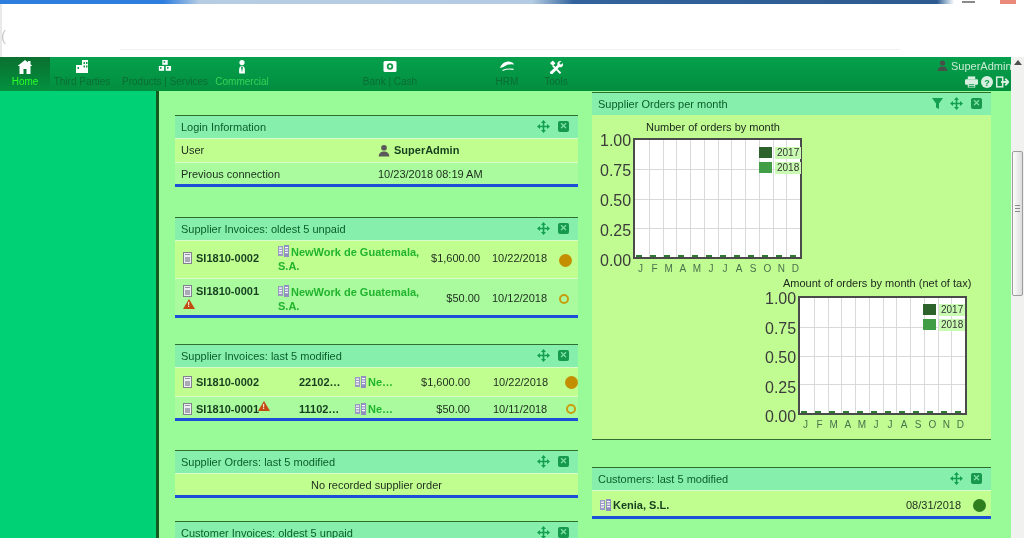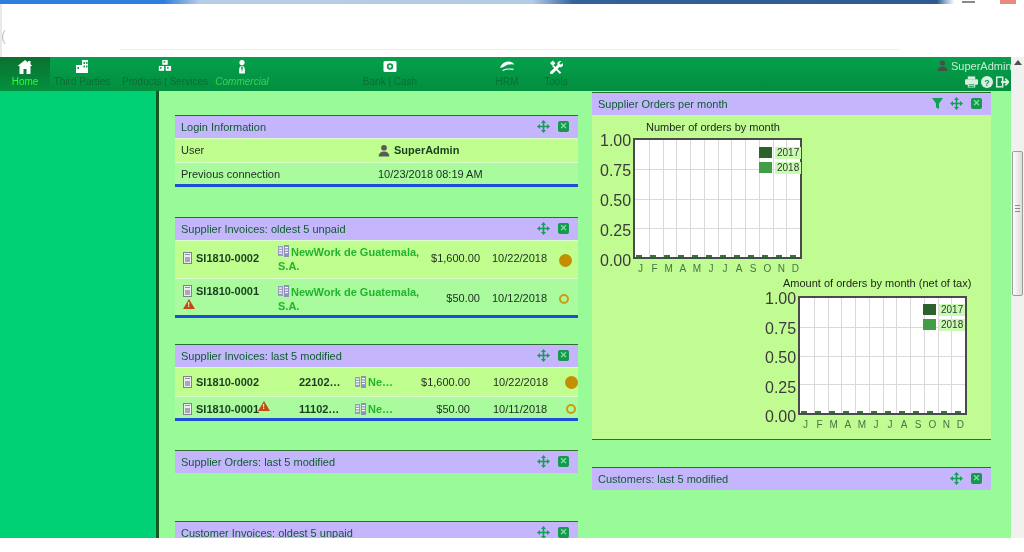--- a/index.html
+++ b/index.html
@@ -14,39 +14,39 @@
 #paren { left:1px; top:27px; color:#c9c9c9; font-size:15px; }
 
 
 #menubar { left:0; top:57px; width:1011px; height:34px;
   background:linear-gradient(#05a04c,#028e3f); }
 .mi { position:absolute; top:0; height:34px; text-align:center; }
 .mi .lbl { position:absolute; left:0; right:0; top:19px; font-size:10px; color:#0c6c33; }
 .mi svg { position:absolute; top:3px; left:50%; transform:translateX(-50%); }
 #mi-home { background:linear-gradient(#0b7030,#02913f); }
 #mi-home .lbl { color:#2bff2b; }
-#mi-comm .lbl { color:#37d455;font-style:italic; }
+#mi-comm .lbl { color:#37d455; }
 #superadmin { color:#c9ecd4; font-size:11px; }
 
 
 #sidebar { left:0; top:91px; width:156px; height:447px; background:#00d175; }
 #sidebord { left:156px; top:91px; width:3px; height:447px; background:#14591f; }
 #mainbg { left:159px; top:91px; width:852px; height:447px; background:#98fb98; }
 #whitebottom { left:0; top:538px; width:1024px; height:14px; background:#ffffff; }
 
 
 #sbar { left:1011px; top:57px; width:13px; height:481px; background:#f1f1ef; }
 #sbthumb { left:1012px; top:151px; width:11px; height:145px; background:linear-gradient(90deg,#fdfdfd,#dcdcdc); border:1px solid #9d9d9d; border-radius:2px; }
 #sbgrip { left:1015px; top:205px; width:5px; height:8px;
   background:repeating-linear-gradient(#8a8a8a 0 1px, transparent 1px 3px); }
 #sbarrow { left:1014px; top:60px; width:0; height:0; border-left:4px solid transparent; border-right:4px solid transparent; border-bottom:5px solid #505050; }
 
 
 .card { position:absolute; left:175px; width:403px; border-top:1px solid #2e6e2e; }
-.hd { position:relative; height:22px; background:#c4b5fd; }
+.hd { position:relative; height:22px; background:#86efac; }
 .hd .t { position:absolute; left:6px; top:5px; font-size:11px; color:#0b5e2b; }
 .mv { position:absolute; top:4px; width:13px; height:13px; }
 .cl { position:absolute; top:5px; width:11px; height:11px; background:#16994d; border-radius:2px; color:#7fe2a6; font-size:9px; font-weight:bold; text-align:center; line-height:11px; }
 .card .mv { right:28px; } .card .cl { right:9px; }
 .row { position:relative; border-top:1px solid #d9fcc8;padding-left:24px; }
 .row:first-of-type { border-top:none; }
 .odd { background:#c1fe90; }
 .even { background:#a9fb9e; }
 .bb { border-bottom:3px solid #1d4ed8; }
 .cell { position:absolute; font-size:11px; color:#1e2b1e; }
@@ -315,20 +315,23 @@
   </div>
 
   <div class="card" style="top:450px;">
     <div class="hd">
         <span class="t">Supplier Orders: last 5 modified</span>
       <svg class="mv" viewBox="0 0 13 13">
           <path d="M6.5 0 L9 3 L7.3 3 L7.3 5.7 L10 5.7 L10 4 L13 6.5 L10 9 L10 7.3 L7.3 7.3 L7.3 10 L9 10 L6.5 13 L4 10 L5.7 10 L5.7 7.3 L3 7.3 L3 9 L0 6.5 L3 4 L3 5.7 L5.7 5.7 L5.7 3 L4 3 Z" fill="#13a053"></path>
         </svg>
       <span class="cl">✕</span>
     </div>
+    <div class="row odd bb" style="height:25px;text-align:center;">
+      <span class="cell" style="left:0;right:0;top:5px;">No recorded supplier order</span>
+    </div>
   </div>
 
   <div class="card" style="top:521px;">
     <div class="hd" style="height:17px;">
         <span class="t">Customer Invoices: oldest 5 unpaid</span>
       <svg class="mv" viewBox="0 0 13 13">
           <path d="M6.5 0 L9 3 L7.3 3 L7.3 5.7 L10 5.7 L10 4 L13 6.5 L10 9 L10 7.3 L7.3 7.3 L7.3 10 L9 10 L6.5 13 L4 10 L5.7 10 L5.7 7.3 L3 7.3 L3 9 L0 6.5 L3 4 L3 5.7 L5.7 5.7 L5.7 3 L4 3 Z" fill="#13a053"></path>
         </svg>
       <span class="cl">✕</span>
     </div>
@@ -437,20 +440,35 @@
   </div>
 
   <div class="panel" style="top:467px;">
     <div class="hd">
         <span class="t">Customers: last 5 modified</span>
       <svg class="mv" viewBox="0 0 13 13">
           <path d="M6.5 0 L9 3 L7.3 3 L7.3 5.7 L10 5.7 L10 4 L13 6.5 L10 9 L10 7.3 L7.3 7.3 L7.3 10 L9 10 L6.5 13 L4 10 L5.7 10 L5.7 7.3 L3 7.3 L3 9 L0 6.5 L3 4 L3 5.7 L5.7 5.7 L5.7 3 L4 3 Z" fill="#13a053"></path>
         </svg>
       <span class="cl">✕</span>
     </div>
+    <div class="row odd bb" style="height:29px;">
+      <svg class="abs" style="left:8px;top:8px;" width="11" height="12" viewBox="0 0 11 12">
+          <rect x="0" y="1" width="5" height="10" fill="#9a9ac2"></rect>
+          <rect x="6" y="0" width="5" height="12" fill="#8f8fc0"></rect>
+          <rect x="1" y="2.5" width="3" height="1.2" fill="#fff"></rect>
+          <rect x="1" y="5" width="3" height="1.2" fill="#fff"></rect>
+          <rect x="1" y="7.5" width="3" height="1.2" fill="#fff"></rect>
+          <rect x="7" y="2" width="3" height="1.2" fill="#fff"></rect>
+          <rect x="7" y="4.5" width="3" height="1.2" fill="#fff"></rect>
+          <rect x="7" y="7" width="3" height="1.2" fill="#fff"></rect>
+        </svg>
+      <span class="cell bold" style="left:21px;top:8px;color:#173f1f;">Kenia, S.L.</span>
+      <span class="cell" style="left:314px;top:8px;">08/31/2018</span>
+      <span class="dotg" style="left:381px;top:8px;"></span>
+    </div>
   </div>
 
   <div id="sbar" class="abs"></div>
   <div id="sbarrow" class="abs"></div>
   <div id="sbthumb" class="abs"></div>
   <div id="sbgrip" class="abs"></div>
   <div id="whitebottom" class="abs"></div>
 </div>
 
 </body></html>

